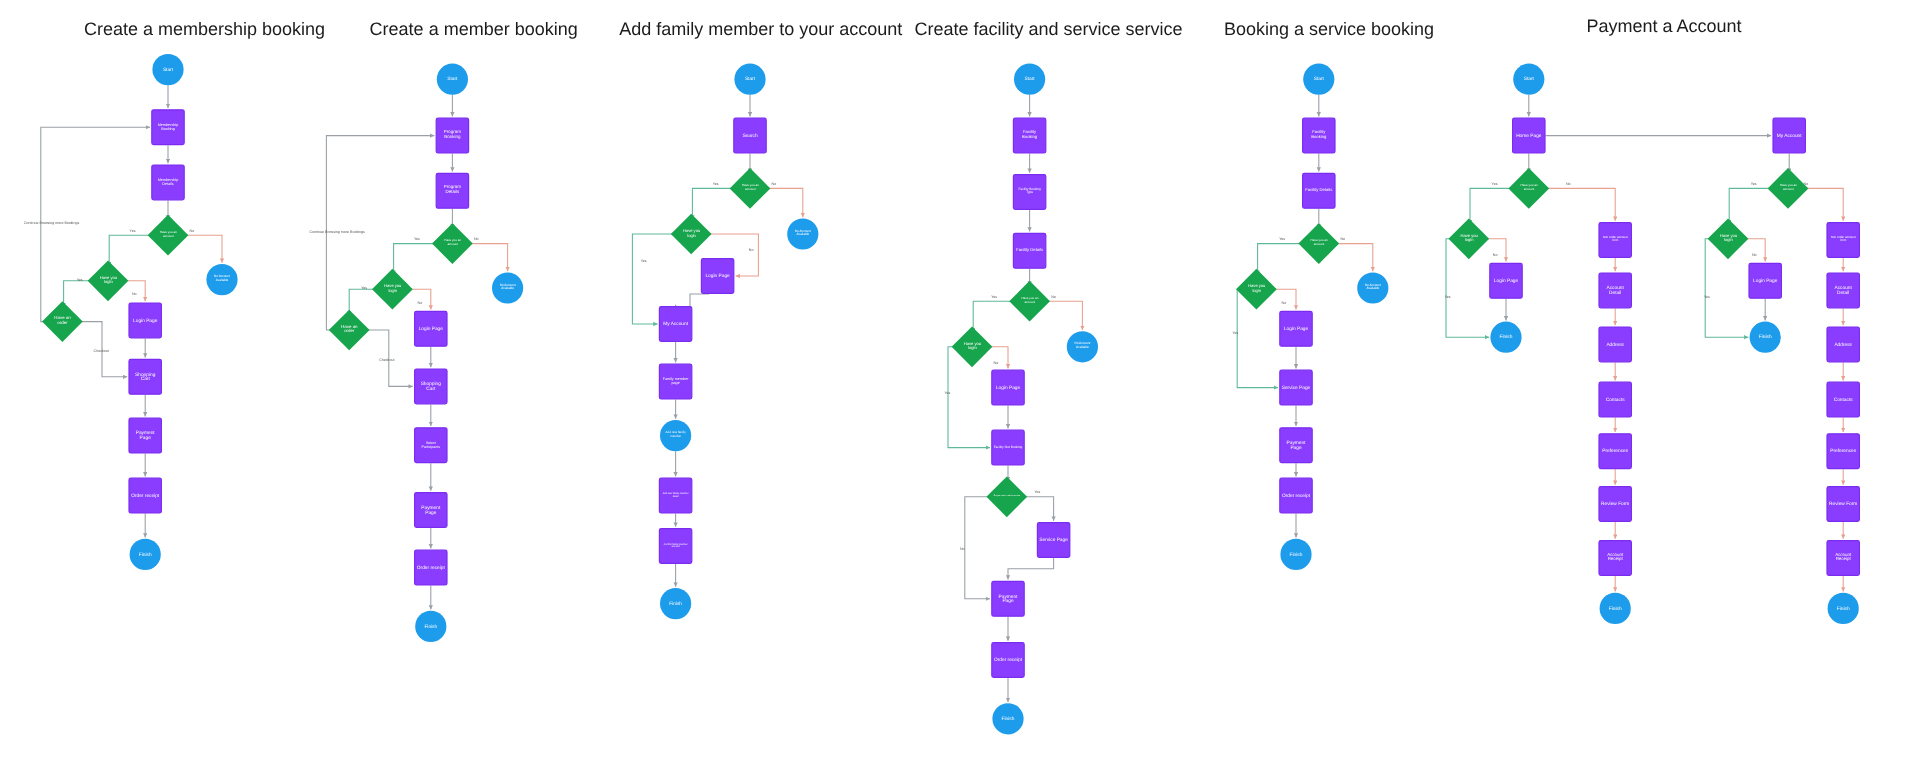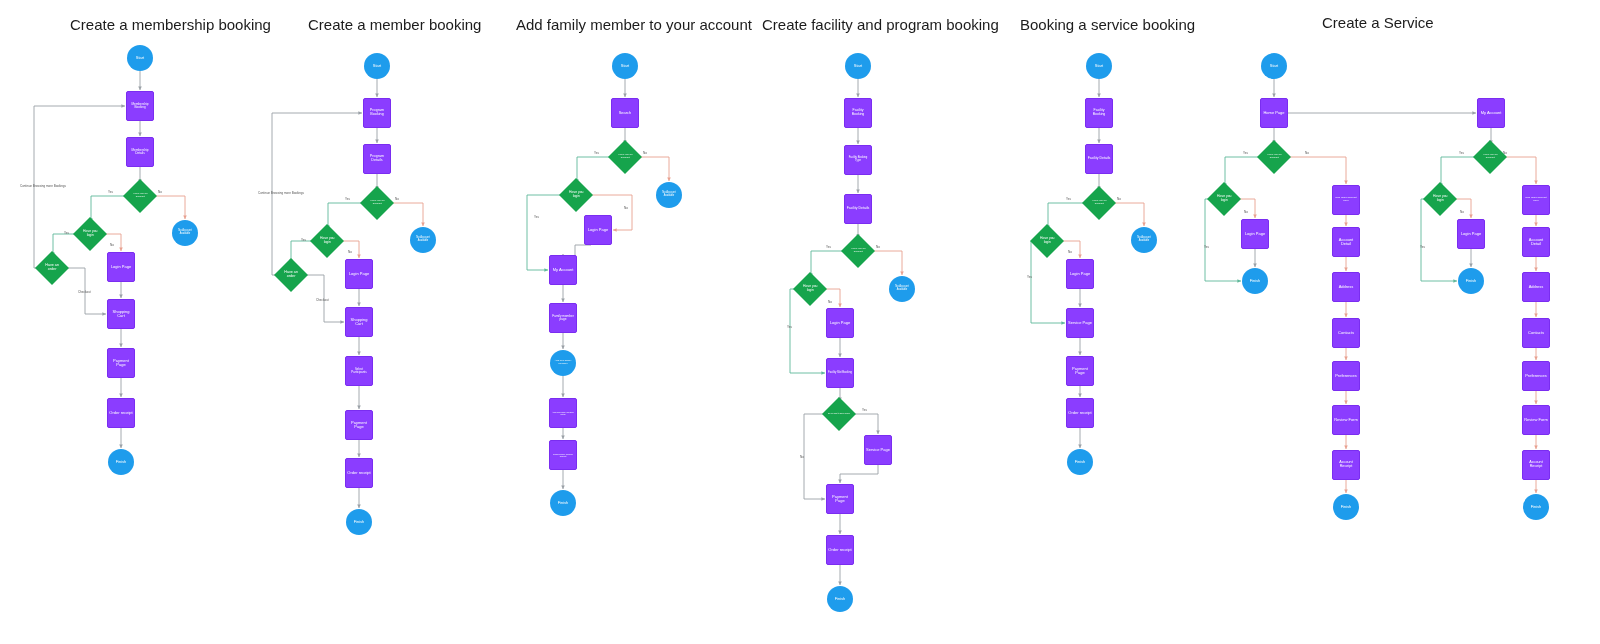--- a/index.html
+++ b/index.html
@@ -258,21 +258,21 @@
     </div>
     <div class="node n-box" style="left: 549px; top: 398px; width: 28px; height: 30px; background: rgb(139, 61, 255);">
       <span class="lbl" style="font-size: 2px; color: rgb(255, 255, 255);">Add new family member detail</span>
     </div>
     <div class="node n-box" style="left: 549px; top: 440px; width: 28px; height: 30px; background: rgb(139, 61, 255);">
       <span class="lbl" style="font-size: 1.93103px; color: rgb(255, 255, 255);">Confirm family member account</span>
     </div>
     <div class="node n-circle" style="left: 550px; top: 490px; width: 26px; height: 26px; background: rgb(30, 156, 236);">
       <span class="lbl" style="font-size: 4px; color: rgb(255, 255, 255);">Finish</span>
     </div>
-    <div class="chart-title" style="left: 762px; top: 16px;">Create facility and program booking</div>
+    <div class="chart-title" style="left: 762px; top: 16px;">Create facility and service service</div>
     <div class="edge-label" style="left: 826px; top: 245px;">Yes</div>
     <div class="edge-label" style="left: 876px; top: 245px;">No</div>
     <div class="edge-label" style="left: 787px; top: 325px;">Yes</div>
     <div class="edge-label" style="left: 828px; top: 300px;">No</div>
     <div class="edge-label" style="left: 862px; top: 408px;">Yes</div>
     <div class="edge-label" style="left: 800px; top: 455px;">No</div>
     <div class="node n-circle" style="left: 845px; top: 53px; width: 26px; height: 26px; background: rgb(30, 156, 236);">
       <span class="lbl" style="font-size: 4px; color: rgb(255, 255, 255);">Start</span>
     </div>
     <div class="node n-box" style="left: 844px; top: 98px; width: 28px; height: 30px; background: rgb(139, 61, 255);">
@@ -345,21 +345,21 @@
     </div>
     <div class="node n-box" style="left: 1066px; top: 356px; width: 28px; height: 30px; background: rgb(139, 61, 255);">
       <span class="lbl" style="font-size: 4px; color: rgb(255, 255, 255);">Payment Page</span>
     </div>
     <div class="node n-box" style="left: 1066px; top: 398px; width: 28px; height: 30px; background: rgb(139, 61, 255);">
       <span class="lbl" style="font-size: 4px; color: rgb(255, 255, 255);">Order receipt</span>
     </div>
     <div class="node n-circle" style="left: 1067px; top: 449px; width: 26px; height: 26px; background: rgb(30, 156, 236);">
       <span class="lbl" style="font-size: 4px; color: rgb(255, 255, 255);">Finish</span>
     </div>
-    <div class="chart-title" style="left: 1322px; top: 14px;">Create a Service</div>
+    <div class="chart-title" style="left: 1322px; top: 14px;">Payment a Account</div>
     <div class="edge-label" style="left: 1243px; top: 151px;">Yes</div>
     <div class="edge-label" style="left: 1305px; top: 151px;">No</div>
     <div class="edge-label" style="left: 1204px; top: 245px;">Yes</div>
     <div class="edge-label" style="left: 1244px; top: 210px;">No</div>
     <div class="edge-label" style="left: 1459px; top: 151px;">Yes</div>
     <div class="edge-label" style="left: 1503px; top: 151px;">No</div>
     <div class="edge-label" style="left: 1420px; top: 245px;">Yes</div>
     <div class="edge-label" style="left: 1460px; top: 210px;">No</div>
     <div class="node n-circle" style="left: 1261px; top: 53px; width: 26px; height: 26px; background: rgb(30, 156, 236);">
       <span class="lbl" style="font-size: 4px; color: rgb(255, 255, 255);">Start</span>

